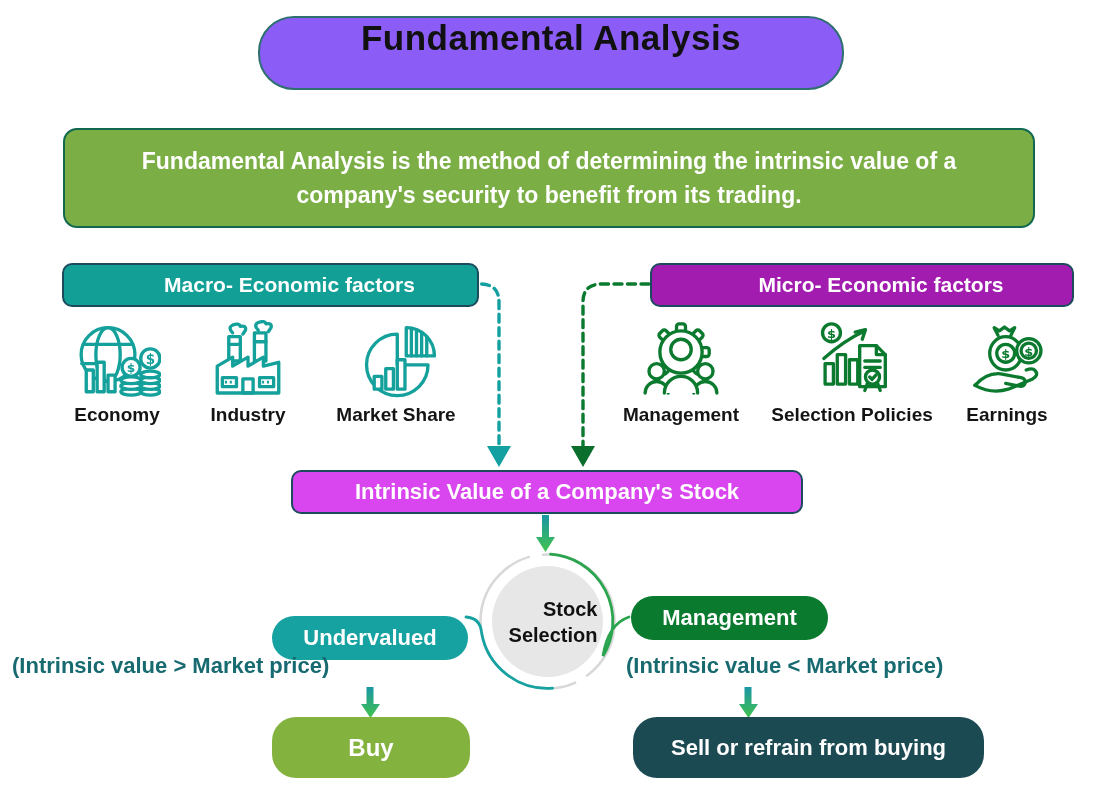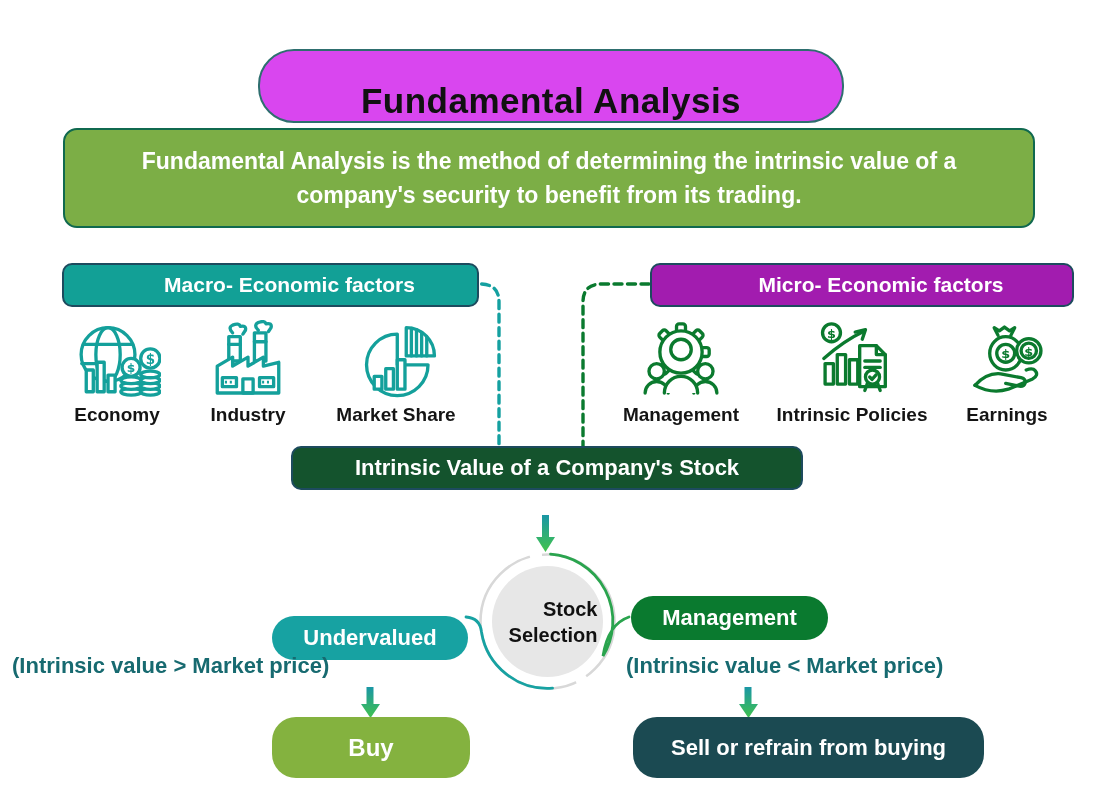--- a/index.html
+++ b/index.html
@@ -1,39 +1,39 @@
 <!DOCTYPE html>
 <html><head>
 <meta charset="utf-8">
 <style>
   html,body{margin:0;padding:0;background:#fff;}
   .canvas{position:relative;width:1097px;height:789px;background:#fff;overflow:hidden;
           font-family:"Liberation Sans",sans-serif;}
   .abs{position:absolute;}
   svg text{font-family:"DejaVu Sans",sans-serif;}
 
-  .title-pill{left:258px;top:49px;width:582px;height:70px;border:2.5px solid #2E6F6F;
-
-    border-radius:36px;background:#d946ef;display:flex;align-items:flex-end;justify-content:center;}
+  .title-pill{left:258px;top:16px;width:582px;height:70px;border:2.5px solid #2E6F6F;
+
+    border-radius:36px;background:#8b5cf6;display:flex;align-items:flex-start;justify-content:center;}
   .title-pill span{font-size:35px;font-weight:800;color:#111;letter-spacing:.5px;}
 
   .desc-box{left:63px;top:128px;width:968px;height:96px;background:#7CAE46;border:2.5px solid #10694F;
     border-radius:14px;display:flex;align-items:center;justify-content:center;}
   .desc-box p{margin:0;max-width:872px;text-align:center;color:#fff;font-size:23px;font-weight:800;line-height:1.5;}
 
   .factor-header{height:40px;border:2.5px solid #1D4B5E;border-radius:10px;display:flex;
     align-items:center;justify-content:center;color:#fff;font-size:21px;font-weight:800;padding-left:38px;}
   .macro-header{left:62px;top:263px;width:375px;background:#12A096;}
   .micro-header{left:650px;top:263px;width:382px;background:#a21caf;}
 
   .factor{top:320px;width:150px;text-align:center;}
   .factor .lbl{display:block;margin-top:2px;font-size:19px;font-weight:800;color:#141414;}
   .factor svg{display:block;margin:0 auto;}
 
-  .intrinsic-box{left:291px;top:446px;width:508px;height:40px;background:#14532d;border:2.5px solid #1D4B5E;
+  .intrinsic-box{left:291px;top:470px;width:508px;height:40px;background:#d946ef;border:2.5px solid #1D4B5E;
     border-radius:10px;display:flex;align-items:center;justify-content:center;}
   .intrinsic-box span{color:#fff;font-size:22px;font-weight:800;}
 
   .stock-circle{left:492px;top:566px;width:111px;height:111px;border-radius:50%;background:#E7E7E7;
     display:flex;align-items:center;justify-content:center;text-align:right;}
   .stock-circle span{display:block;width:100px;font-size:20px;font-weight:800;color:#111;line-height:1.3;}
 
   .pill{height:44px;border-radius:23px;display:flex;align-items:center;justify-content:center;
     color:#fff;font-size:22px;font-weight:800;}
   .undervalued{left:272px;top:616px;width:196px;background:#17A2A2;}
@@ -220,21 +220,21 @@
         <path d="M38 20 h13 l7 7 v25 h-20 z" fill="#fff"></path>
         <path d="M51 20 v7 h7"></path>
         <line x1="42" y1="32" x2="54" y2="32"></line>
         <line x1="42" y1="37" x2="54" y2="37"></line>
         <path d="M44.5 48 l-2.5 7 M51.5 48 l2.5 7"></path>
         <circle cx="48" cy="44.5" r="5.5" fill="#fff"></circle>
         <path d="M45.8 44.5 l1.8 1.9 l3.2 -3.6"></path>
       </g>
       <text x="16" y="13.8" font-size="10" font-weight="bold" fill="#0B7A2E" text-anchor="middle">$</text>
     </svg>
-    <span class="lbl">Intrinsic Policies</span>
+    <span class="lbl">Selection Policies</span>
   </div>
 
   <div class="abs factor" style="left:932px;">
     <svg width="84" height="82" viewBox="0 0 64 64">
       <g fill="none" stroke="#0B7A2E" stroke-width="2.6" stroke-linecap="round" stroke-linejoin="round">
         <path d="M25 12 l-3 -6 l4 2.5 l4 -3 l4 3 l4 -2.5 l-3 6" fill="#fff"></path>
         <ellipse cx="31" cy="26" rx="12.5" ry="13" fill="#fff"></ellipse>
         <circle cx="31" cy="26" r="7"></circle>
         <circle cx="49" cy="24" r="9.5" fill="#fff"></circle>
         <circle cx="49" cy="24" r="6"></circle>

